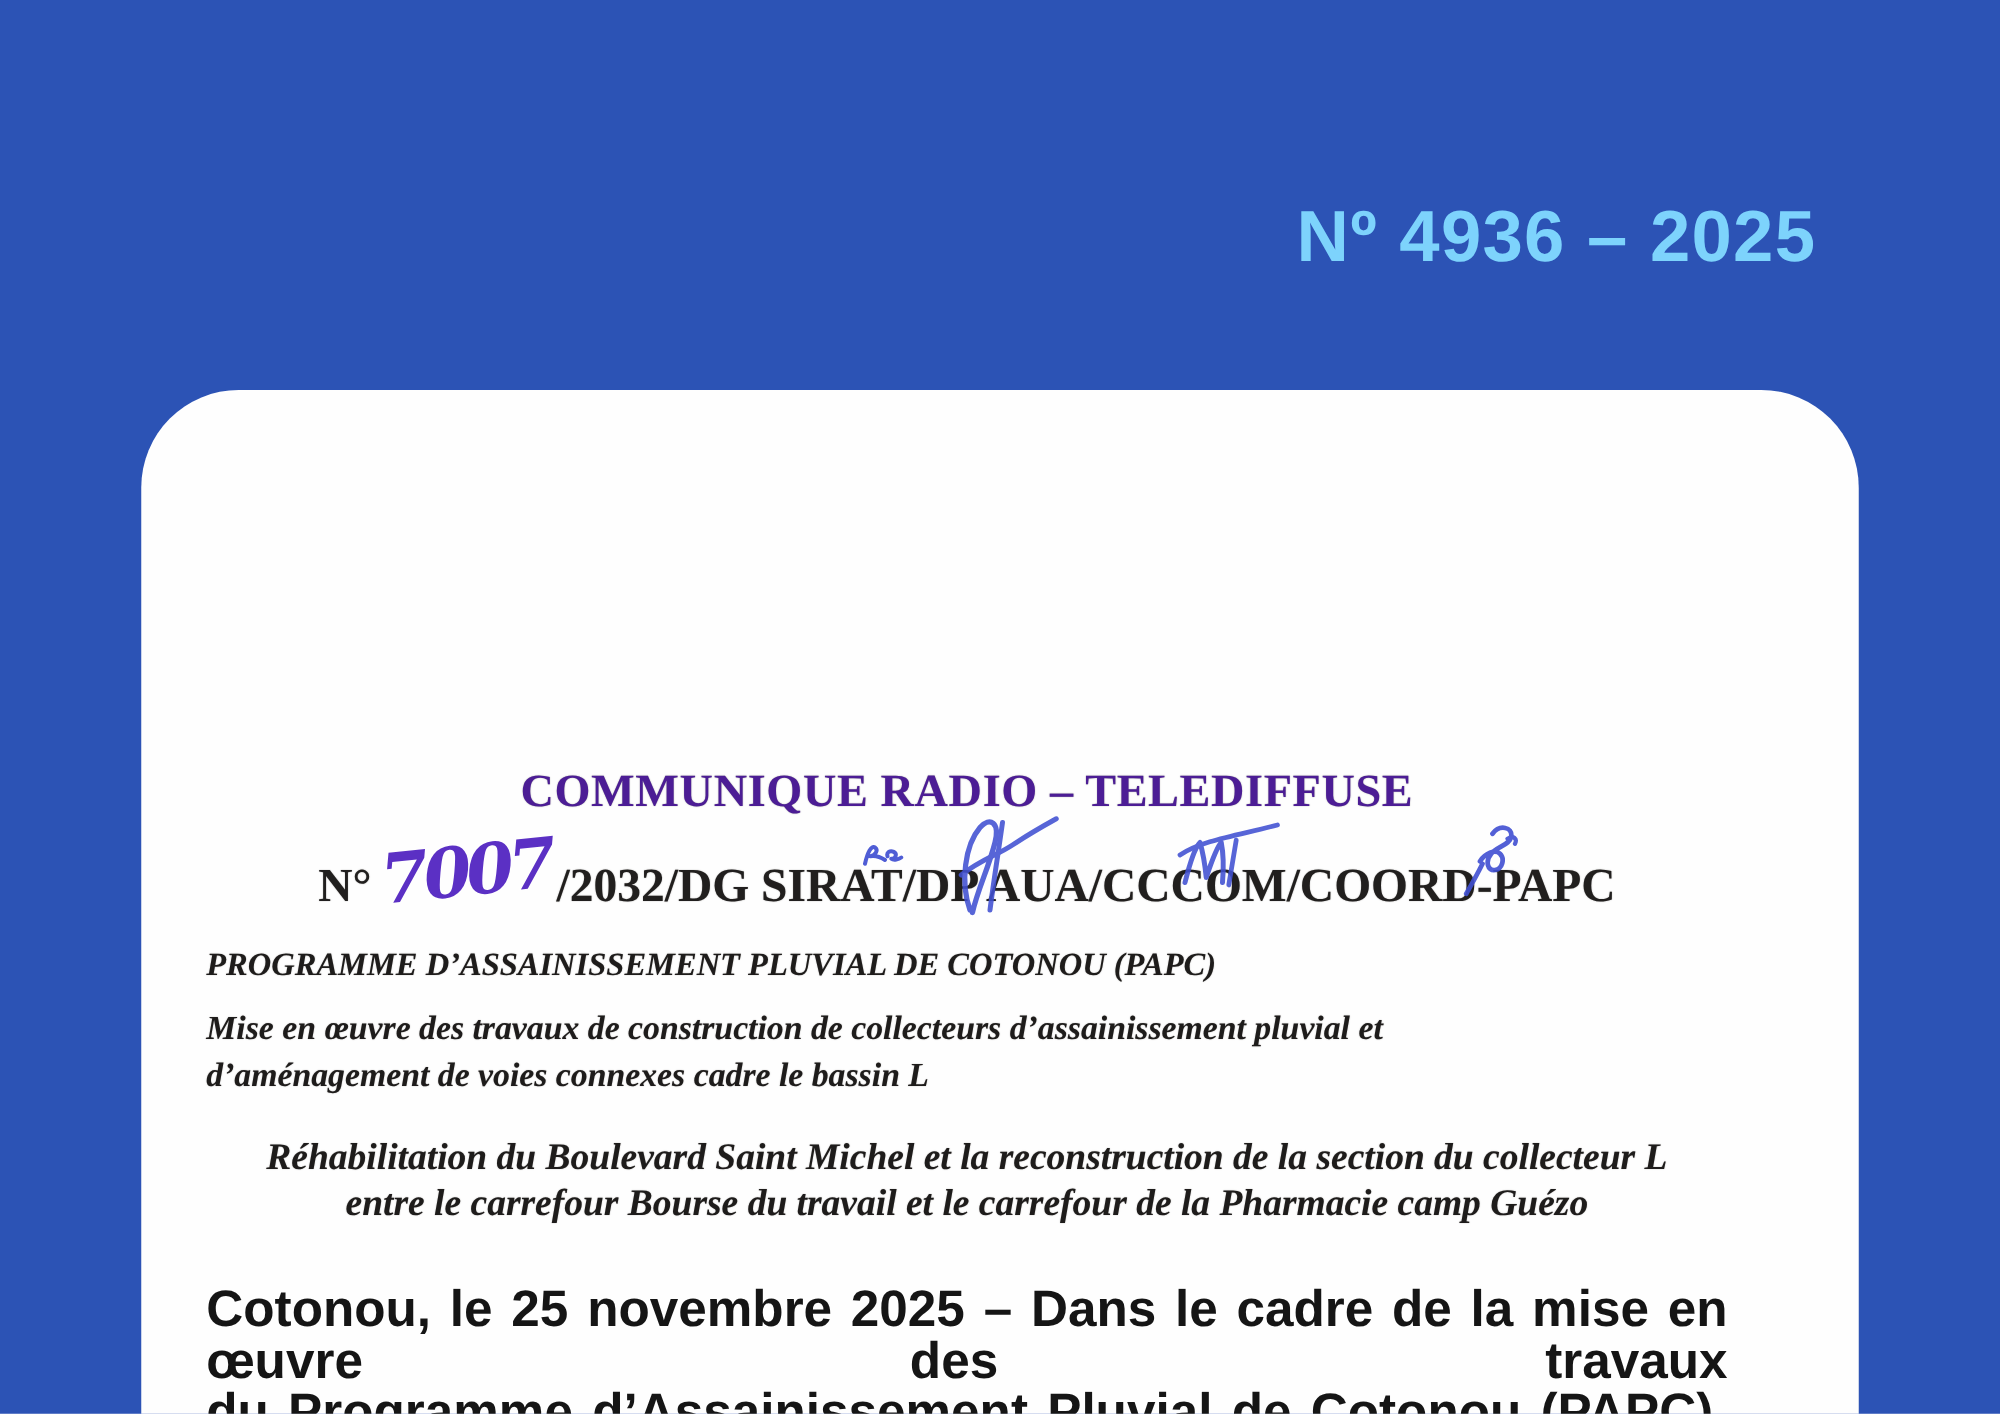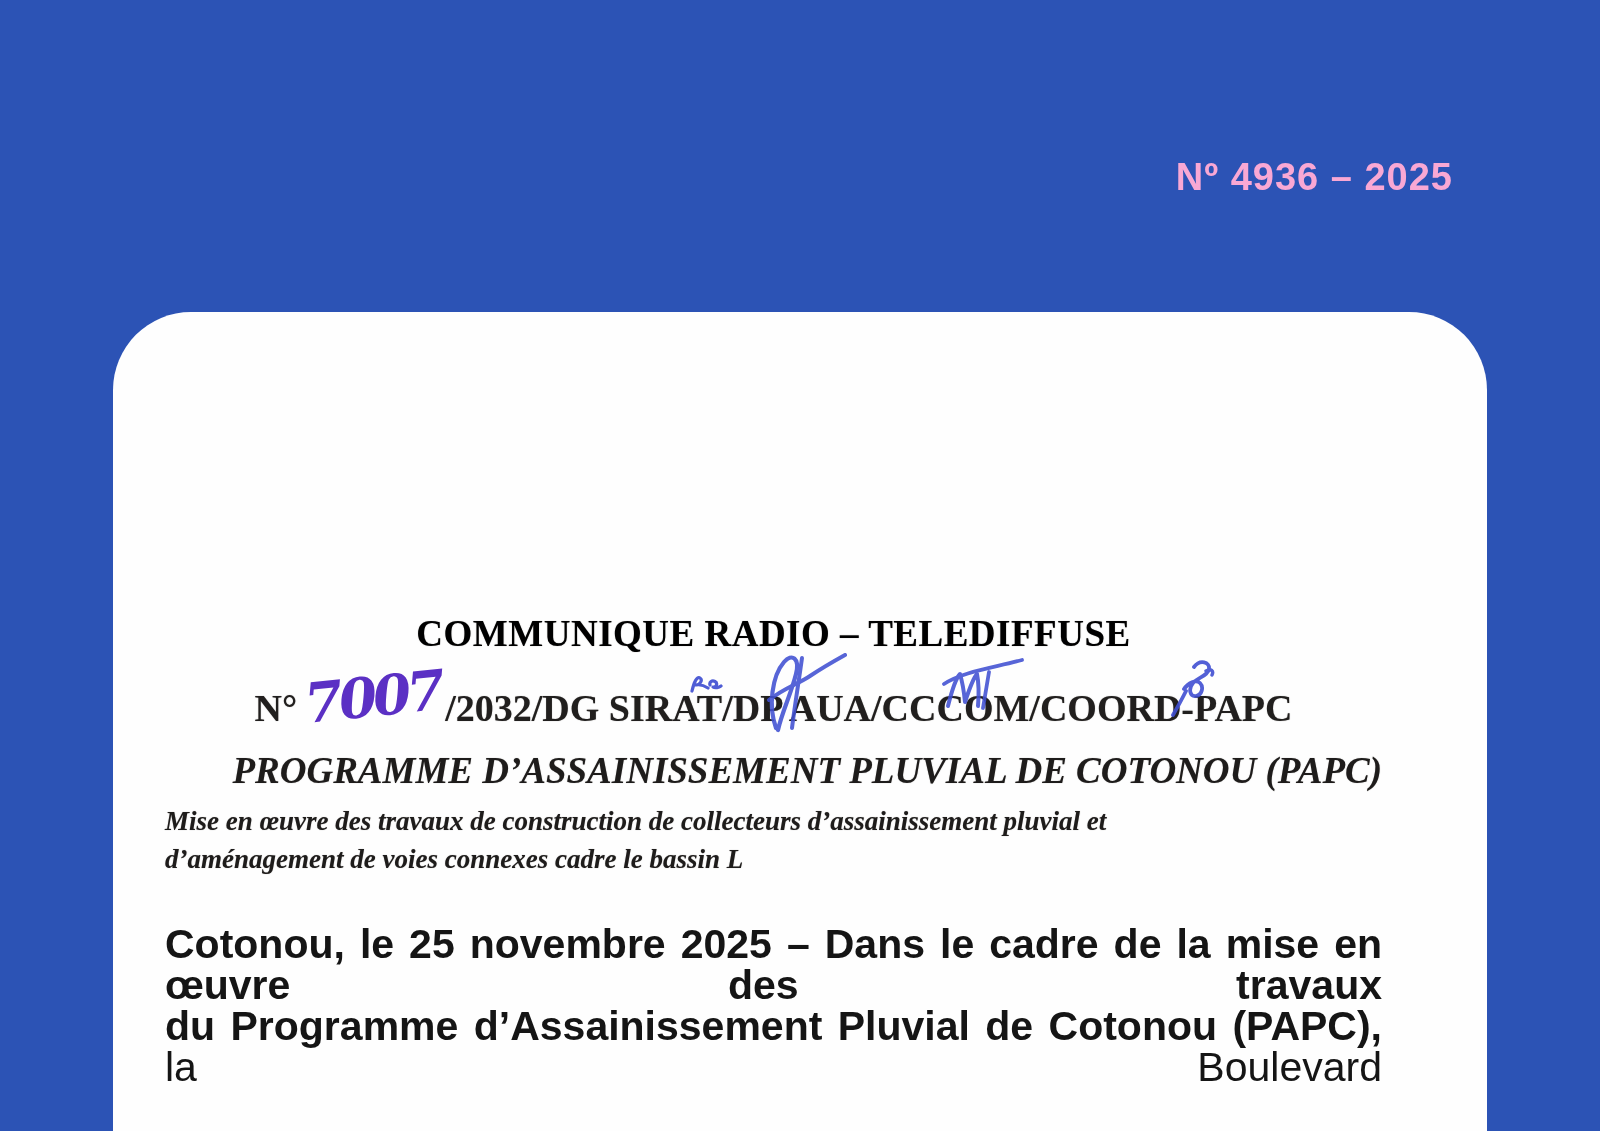--- a/index.html
+++ b/index.html
@@ -9,22 +9,22 @@
     background: #2C53B5;
     overflow: hidden;
     font-family: "Liberation Sans", sans-serif;
   }
 
   
   .issue-number {
     position: absolute;
     top: 156px;
     right: 147px;
-    color: #f9a8d4;
-    font-size: 38px;
+    color: #7dd3fc;
+    font-size: 58px;
     font-weight: bold;
     letter-spacing: 1px;
     font-family: "Liberation Sans", sans-serif;
   }
 
   
   .doc-card {
     position: absolute;
     left: 113px;
     top: 312px;
@@ -40,21 +40,21 @@
     color: #1d1d1d;
   }
 
   .doc-title {
     text-align: center;
     font-family: "Liberation Serif", serif;
     font-weight: bold;
     font-size: 37px;
     line-height: 44px;
     letter-spacing: 0.5px;
-    color: #000000;
+    color: #4c1d95;
     text-shadow: 0 0 1px rgba(40,35,30,0.45);
   }
 
   .doc-ref {
     text-align: center;
     font-family: "Liberation Serif", serif;
     font-weight: bold;
     font-size: 38px;
     line-height: 52px;
     margin-top: 20px;
@@ -70,25 +70,25 @@
     font-weight: bold;
     font-size: 55px;
     letter-spacing: -4px;
     color: #5B30C4;
     transform: rotate(-6deg) translateY(-5px);
     margin: 0 3px 0 8px;
     text-shadow: none;
   }
 
   .doc-program {
-    text-align: right;
-    font-family: "Liberation Serif", serif;
-    font-weight: bold;
-    font-style: italic;
-    font-size: 37px;
+    text-align: left;
+    font-family: "Liberation Serif", serif;
+    font-weight: bold;
+    font-style: italic;
+    font-size: 26px;
     line-height: 42px;
     margin-top: 16px;
     color: #1e1c1b;
     text-shadow: 0 0 1px rgba(40,35,30,0.4);
   }
 
   .doc-subtitle {
     text-align: left;
     font-family: "Liberation Serif", serif;
     font-weight: bold;
@@ -152,20 +152,24 @@
 
     <div class="doc-ref"><span>N°</span><span class="hand-number">7007</span><span>/2032/DG SIRAT/DP AUA/CCCOM/COORD-PAPC</span></div>
 
     <div class="doc-program">PROGRAMME D’ASSAINISSEMENT PLUVIAL DE COTONOU (PAPC)</div>
 
     <div class="doc-subtitle">
       <div>Mise en œuvre des travaux de construction de collecteurs d’assainissement pluvial et</div>
       <div>d’aménagement de voies connexes cadre le bassin L</div>
     </div>
 
+    <div class="doc-section">
+      <div>Réhabilitation du Boulevard Saint Michel et la reconstruction de la section du collecteur L</div>
+      <div>entre le carrefour Bourse du travail et le carrefour de la Pharmacie camp Guézo</div>
+    </div>
 
     <div class="doc-body">
       <div class="body-line">Cotonou, le 25 novembre 2025 – Dans le cadre de la mise en œuvre des travaux</div>
       <div class="body-line"><span>du Programme d’Assainissement Pluvial de Cotonou (PAPC),</span> <span class="regular">la Boulevard</span></div>
     </div>
 
   </div>
 </div>
 
 <div class="paraph paraph-ro" aria-label="Ro">

